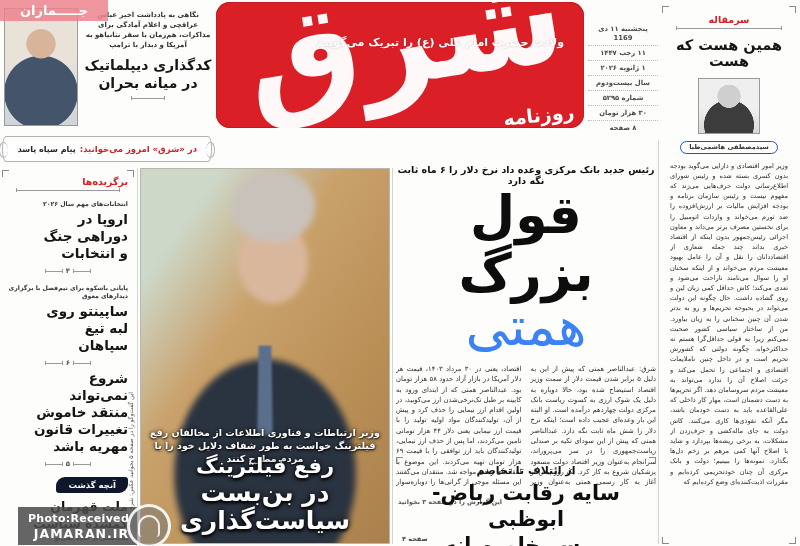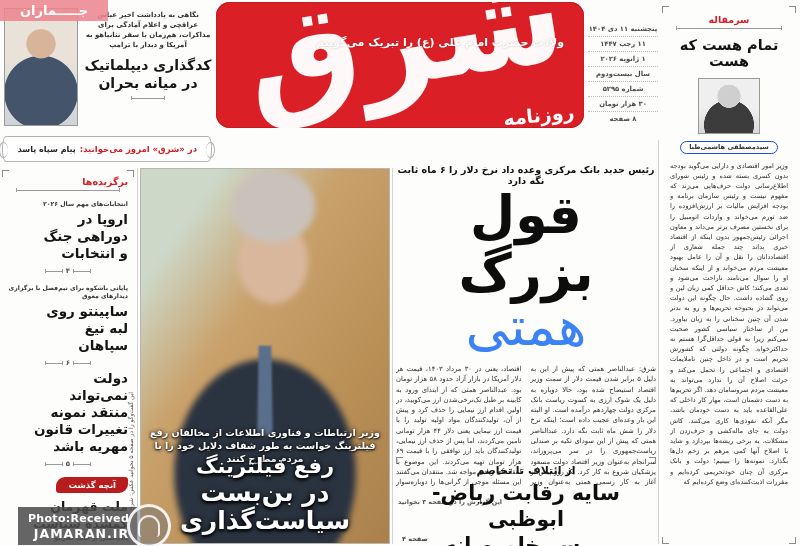--- a/index.html
+++ b/index.html
@@ -54,21 +54,21 @@
   .strip::before { right:-4px; border-left:none; } .strip::after { left:-4px; border-right:none; }
   .strip .lbl { color:#d31f25; font-size:8.5px; font-weight:bold; white-space:nowrap; }
   .strip .itm { color:#222; font-size:8px; font-weight:bold; white-space:nowrap; overflow:hidden; }
 
   
   .leftcol { position:absolute; top:170px; left:2px; width:132px; height:374px; padding:6px 6px 0; text-align:right; }
   .leftcol .hdr { color:#d31f25; font-size:9.5px; font-weight:bold; letter-spacing:1px; }
   .leftcol .kick { margin-top:9px; font-size:6.2px; color:#333; font-weight:bold; line-height:8px; }
   .leftcol .hl { margin-top:3px; font-size:13.5px; font-weight:bold; color:#141414; line-height:17px;margin-left:24px; }
   .leftcol .marker { margin:5px auto 2px; width:60px; }
-  .badge { margin:7px auto 2px; display:inline-block; background:#b91c1c; color:#fff; font-size:8.5px; font-weight:bold;
+  .badge { margin:7px auto 2px; display:inline-block; background:#0f172a; color:#fff; font-size:8.5px; font-weight:bold;
      padding:3px 12px; border-radius:9px 3px 9px 3px; }
   .leftcol .sub { margin-top:2px; font-size:6.2px; color:#444; font-weight:bold; }
 
   
   .mainphoto { position:absolute; top:168px; left:140px; width:250px; height:376px; border:1px solid #b9b6b2;
      overflow:hidden; background:#c7a779; }
   .mainphoto .bg { position:absolute; inset:-10px;
      background:
        radial-gradient(ellipse 70px 60px at 53% 12%, #c9c2bb 0 60%, transparent 61%),
        radial-gradient(ellipse 58px 70px at 53% 26%, #d9b79c 0 60%, transparent 61%),
@@ -143,21 +143,21 @@
     </div>
   </div>
 
   <div class="masthead">
     <div class="logo">شرق</div>
     <div class="congrats">ولادت حضرت امام علی (ع) را تبریک می‌گوییم</div>
     <div class="logo-sub">روزنامه</div>
   </div>
 
   <div class="dateblock">
-    <div class="d">پنجشنبه ۱۱ دی ۱۴۰۴</div>
+    <div class="d">پنجشنبه ۱۱ دی 1169</div>
     <div class="d">۱۱ رجب ۱۴۴۷</div>
     <div class="d">۱ ژانویه ۲۰۲۶</div>
     <div class="d">سال بیست‌ودوم</div>
     <div class="d">شماره ۵۲۹۵</div>
     <div class="d">۳۰ هزار تومان</div>
     <div class="d">۸ صفحه</div>
   </div>
 
   <div class="strip">
     <span class="lbl">در «شرق» امروز می‌خوانید:</span>
@@ -190,21 +190,21 @@
       <div class="kick">پایانی باشکوه برای نیم‌فصل با برگزاری دیدارهای معوق</div>
       <div class="hl">ساپینتو روی لبه تیغ سپاهان</div>
       <div class="orn marker">
           <span class="bar" style="width:18px"></span>
           <span class="pgnum">۶</span>
           <span class="bar" style="width:18px"></span>
         </div>
     </div>
 
     <div>
-      <div class="hl">دولت نمی‌تواند منتقد نمونه تغییرات قانون مهریه باشد</div>
+      <div class="hl">شروع نمی‌تواند منتقد خاموش تغییرات قانون مهریه باشد</div>
       <div class="orn marker">
           <span class="bar" style="width:18px"></span>
           <span class="pgnum">۵</span>
           <span class="bar" style="width:18px"></span>
         </div>
     </div>
 
     <div class="badge">آنچه گذشت</div>
 
     <div>
@@ -258,21 +258,21 @@
 
   <div class="sidebar">
     <div class="cm tl" style="top:0;left:0"></div>
     <div class="cm tr" style="top:0;right:0"></div>
     <div class="cm bl" style="bottom:0;left:0"></div>
     <div class="cm br" style="bottom:0;right:0"></div>
     <div class="hdr">سرمقاله</div>
     <div class="orn" style="margin-top:3px">
         <span class="bar" style="width:106px"></span>
       </div>
-    <div class="hl">تمام هست که هست</div>
+    <div class="hl">همین هست که هست</div>
     <div class="photo"></div>
     <div><span class="author">سیدمصطفی هاشمی‌طبا</span></div>
     <div class="body">وزیر امور اقتصادی و دارایی می‌گوید بودجه بدون کسری بسته شده و رئیس شورای اطلاع‌رسانی دولت حرف‌هایی می‌زند که مفهوم نیست و رئیس سازمان برنامه و بودجه افزایش مالیات بر ارزش‌افزوده را ضد تورم می‌خواند و واردات اتومبیل را برای نخستین مصرف برتر می‌داند و معاون اجرائی رئیس‌جمهور بدون اینکه از اقتصاد خبری بداند چند جمله شعاری از اقتصاددانان را نقل و آن را عامل بهبود معیشت مردم می‌خواند و از اینکه سخنان او را سوال می‌نامند ناراحت می‌شود و تعدی می‌کند؛ کاش حداقل کمی زبان لین و روی گشاده داشت. حال چگونه این دولت می‌تواند در بحبوحه تحریم‌ها و رو به بدتر شدن آن چنین سخنانی را به زبان بیاورد. من از ساختار سیاسی کشور صحبت نمی‌کنم زیرا به قولی حداقل‌گرا هستم نه حداکثرخواه. چگونه دولتی که کشورش تحریم است و در داخل چنین ناملایمات اقتصادی و اجتماعی را تحمل می‌کند و جرئت اصلاح آن را ندارد می‌تواند به معیشت مردم سروسامان دهد. اگر تحریم‌ها به دست دشمنان است، مهار کار داخلی که علی‌القاعده باید به دست خودمان باشد، مگر آنکه نفوذی‌ها کاری می‌کنند. کاش دولت به جای ماله‌کشی و حرف‌زدن از مشکلات، به برخی ریشه‌ها بپردازد و شاید با اصلاح آنها کمی مرهم بر زخم دل‌ها بگذارد. نمونه‌ها را ببینیم؛ دولت و بانک مرکزی آن چنان خودتحریمی کرده‌ایم و مقررات اذیت‌کننده‌ای وضع کرده‌ایم که</div>
   </div>
 
   <div class="wm-top">جـــــماران</div>
   <div class="wm-bottom">
     <div class="wm-logo"></div>
     <div class="box">
       <div class="t1">Photo:Received</div>

